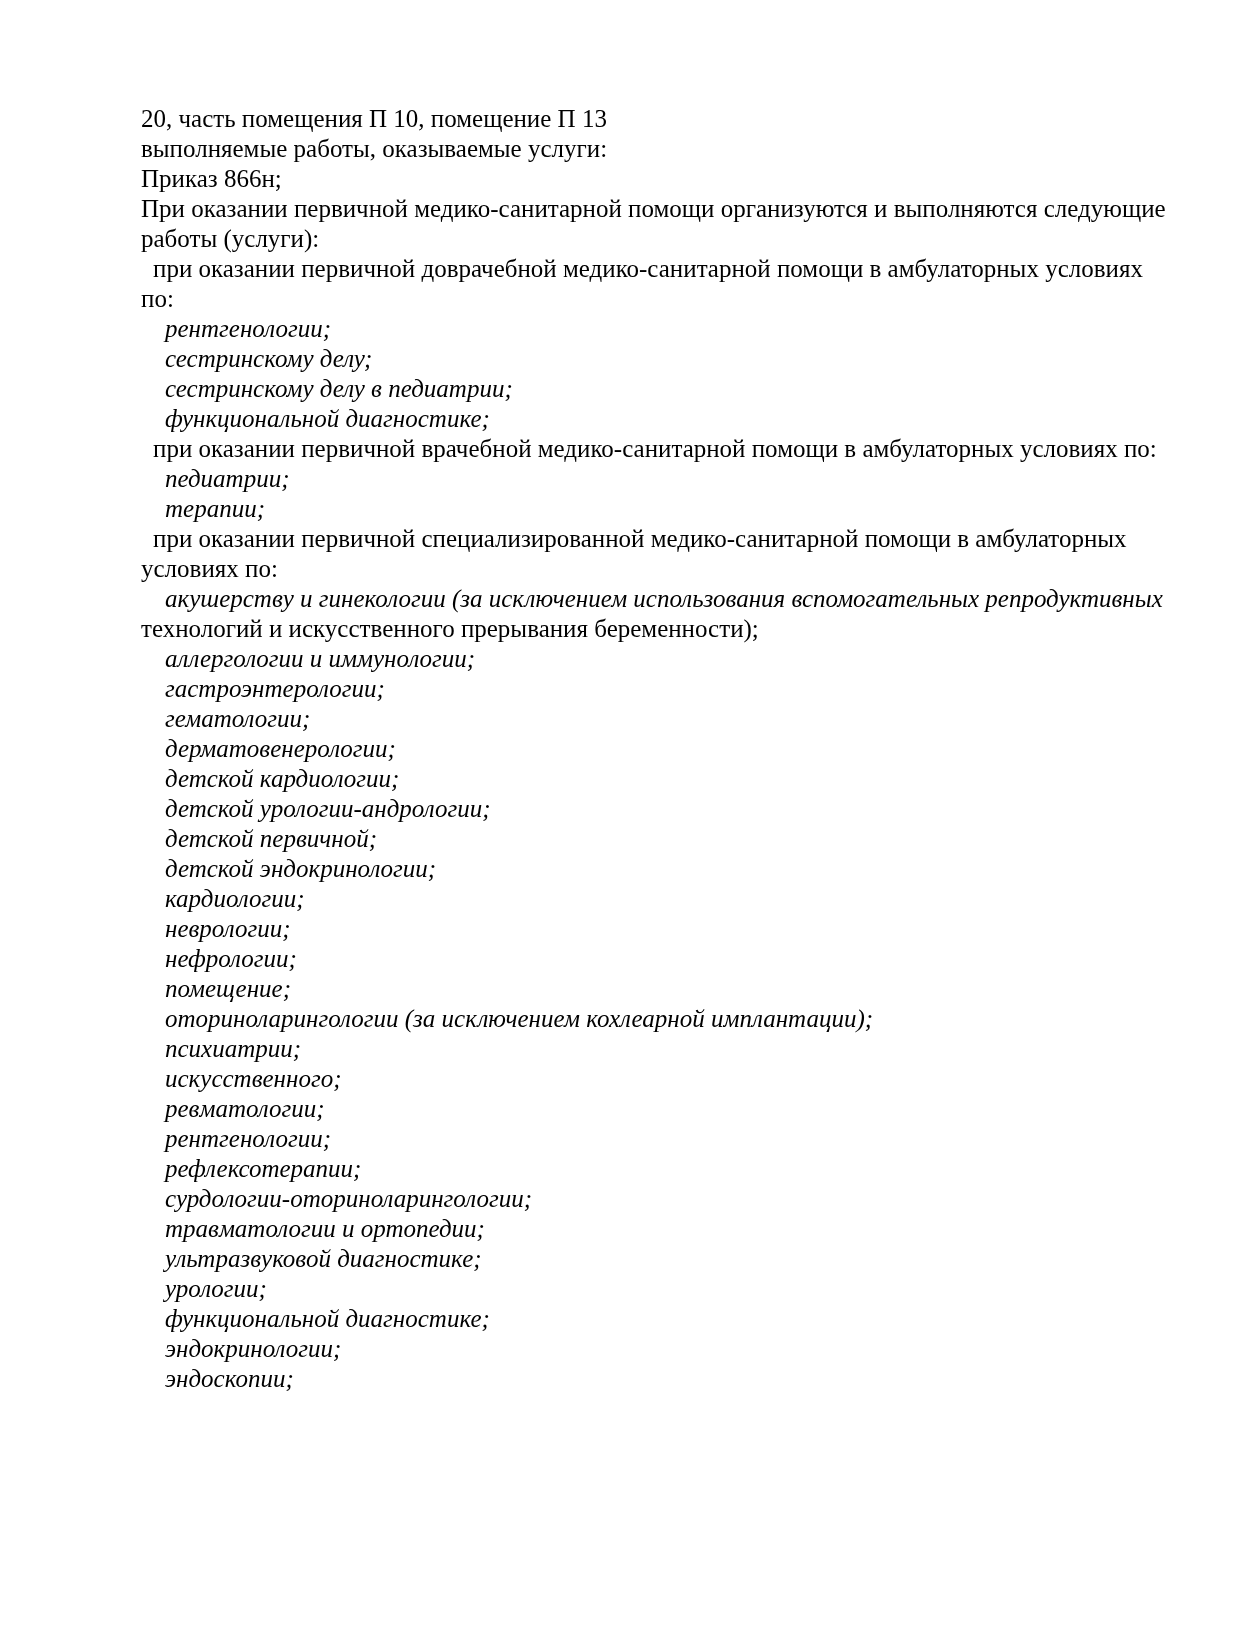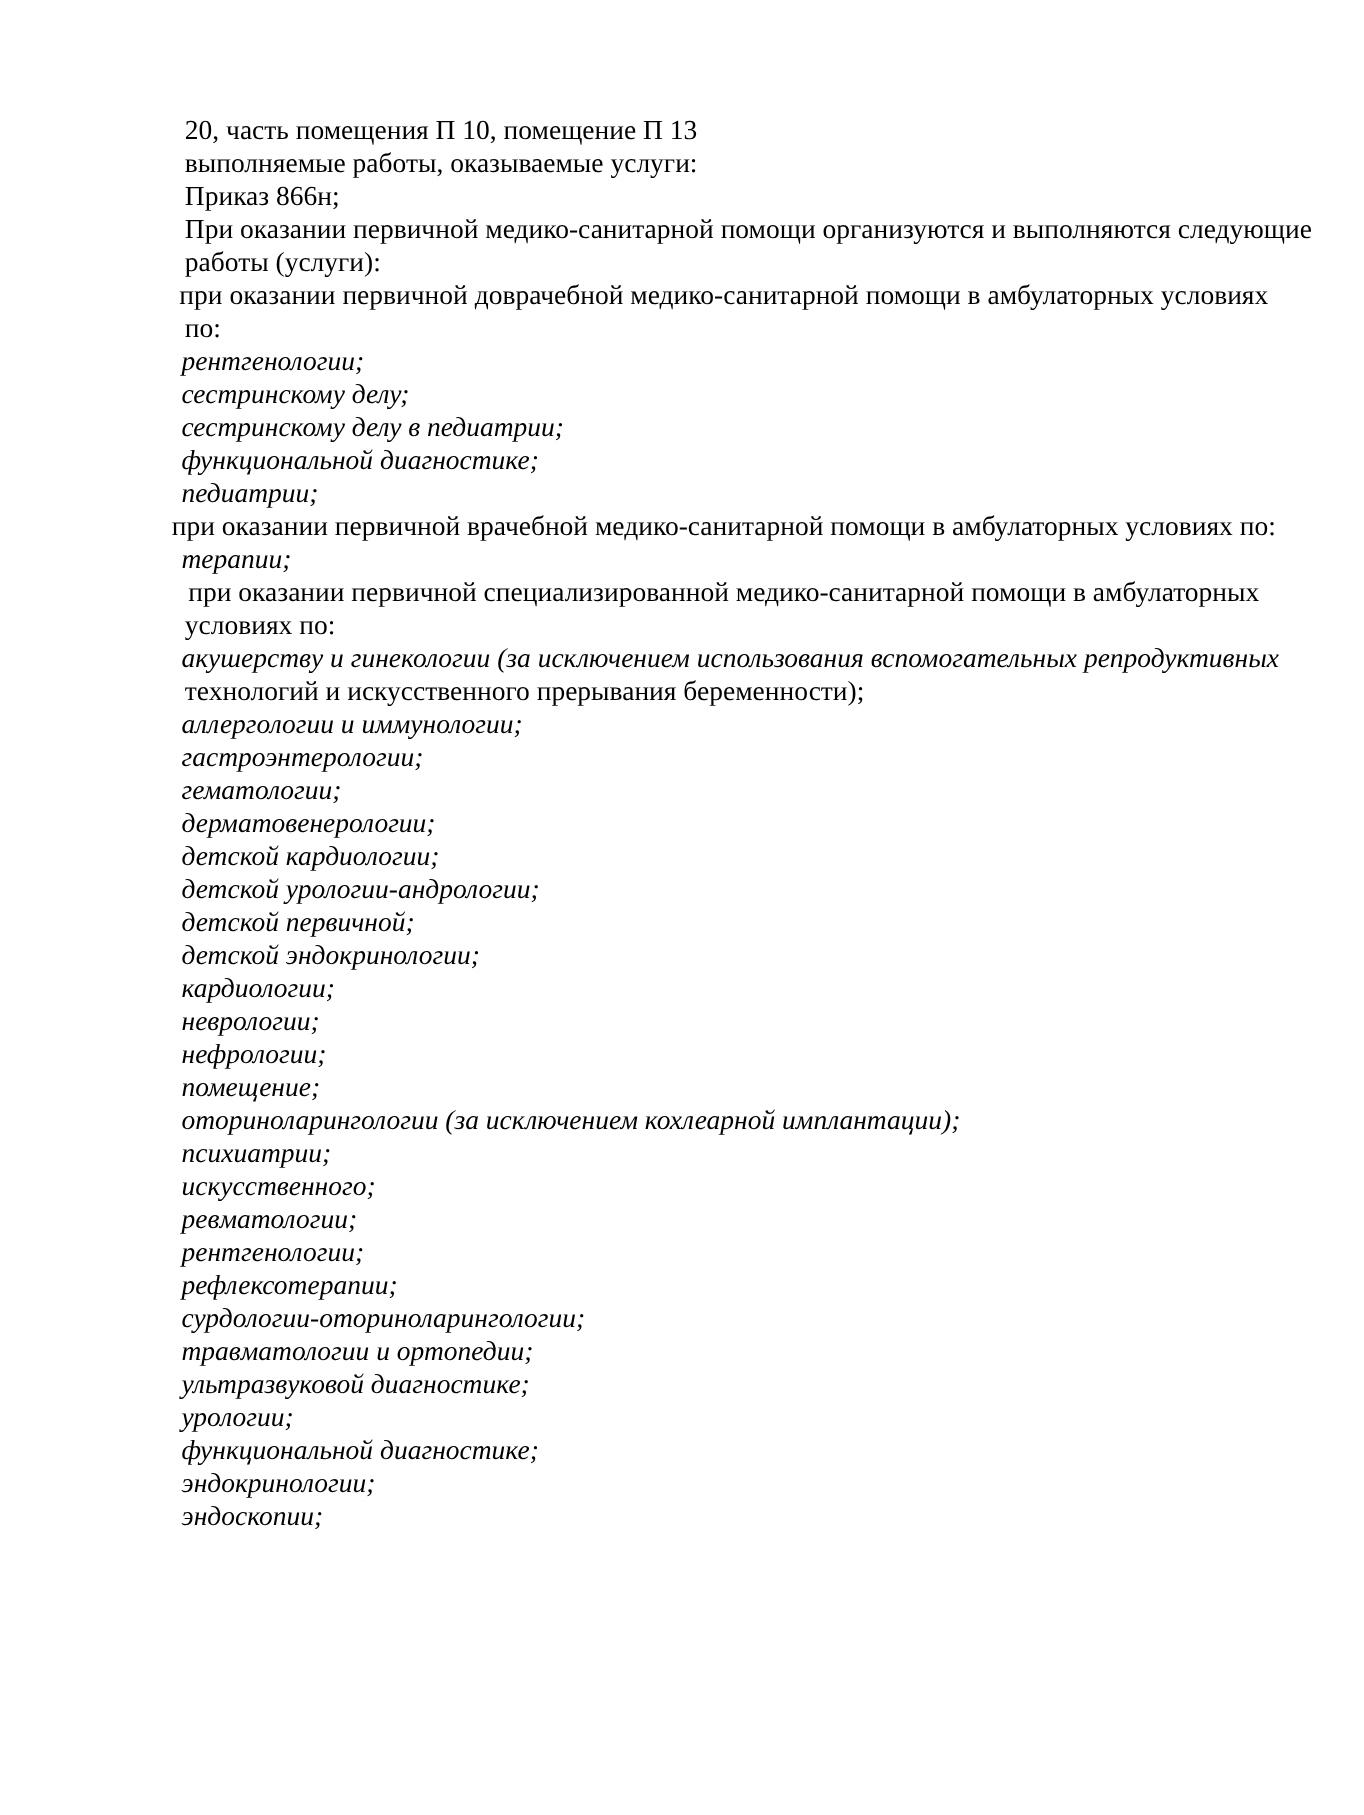--- a/index.html
+++ b/index.html
@@ -28,42 +28,42 @@
     width: 1022px;
     color: #000000;
     font-family: "Liberation Serif", serif;
     font-size: 25px;
     line-height: 30px;
   }
   .line {
     white-space: pre;
     height: 30px;
   }
-  .indent-0 { padding-left: 0; margin-left: 27px; }
-  .indent-1 { padding-left: 12px; text-align: center; }
+  .indent-0 { padding-left: 0; }
+  .indent-1 { padding-left: 12px; }
   .indent-2 { padding-left: 24px; font-style: italic; }
 </style>
 </head>
 <body style="background: rgb(255, 255, 255);">
 
 <div class="doc-page">
   <div class="doc-text" style="color: rgb(0, 0, 0);">
       <div class="line indent-0">20, часть помещения П 10, помещение П 13</div>
       <div class="line indent-0">выполняемые работы, оказываемые услуги:</div>
       <div class="line indent-0">Приказ 866н;</div>
       <div class="line indent-0">При оказании первичной медико-санитарной помощи организуются и выполняются следующие</div>
       <div class="line indent-0">работы (услуги):</div>
       <div class="line indent-1">при оказании первичной доврачебной медико-санитарной помощи в амбулаторных условиях</div>
       <div class="line indent-0">по:</div>
       <div class="line indent-2">рентгенологии;</div>
       <div class="line indent-2">сестринскому делу;</div>
       <div class="line indent-2">сестринскому делу в педиатрии;</div>
       <div class="line indent-2">функциональной диагностике;</div>
+      <div class="line indent-1">при оказании первичной врачебной медико-санитарной помощи в амбулаторных условиях по:</div>
       <div class="line indent-2">педиатрии;</div>
-      <div class="line indent-1">при оказании первичной врачебной медико-санитарной помощи в амбулаторных условиях по:</div>
       <div class="line indent-2">терапии;</div>
       <div class="line indent-1">при оказании первичной специализированной медико-санитарной помощи в амбулаторных</div>
       <div class="line indent-0">условиях по:</div>
       <div class="line indent-2">акушерству и гинекологии (за исключением использования вспомогательных репродуктивных</div>
       <div class="line indent-0">технологий и искусственного прерывания беременности);</div>
       <div class="line indent-2">аллергологии и иммунологии;</div>
       <div class="line indent-2">гастроэнтерологии;</div>
       <div class="line indent-2">гематологии;</div>
       <div class="line indent-2">дерматовенерологии;</div>
       <div class="line indent-2">детской кардиологии;</div>

